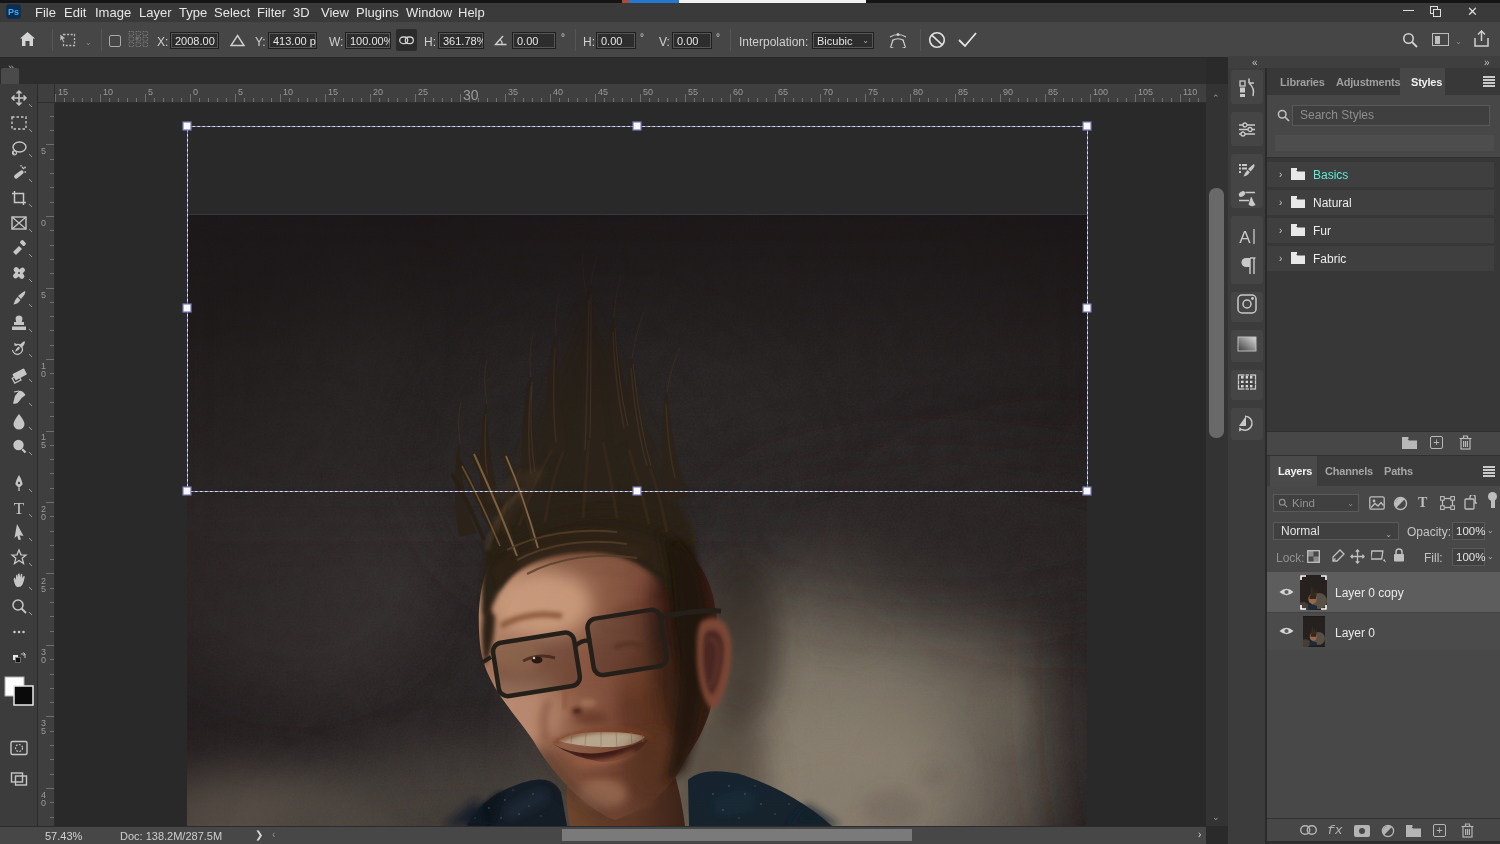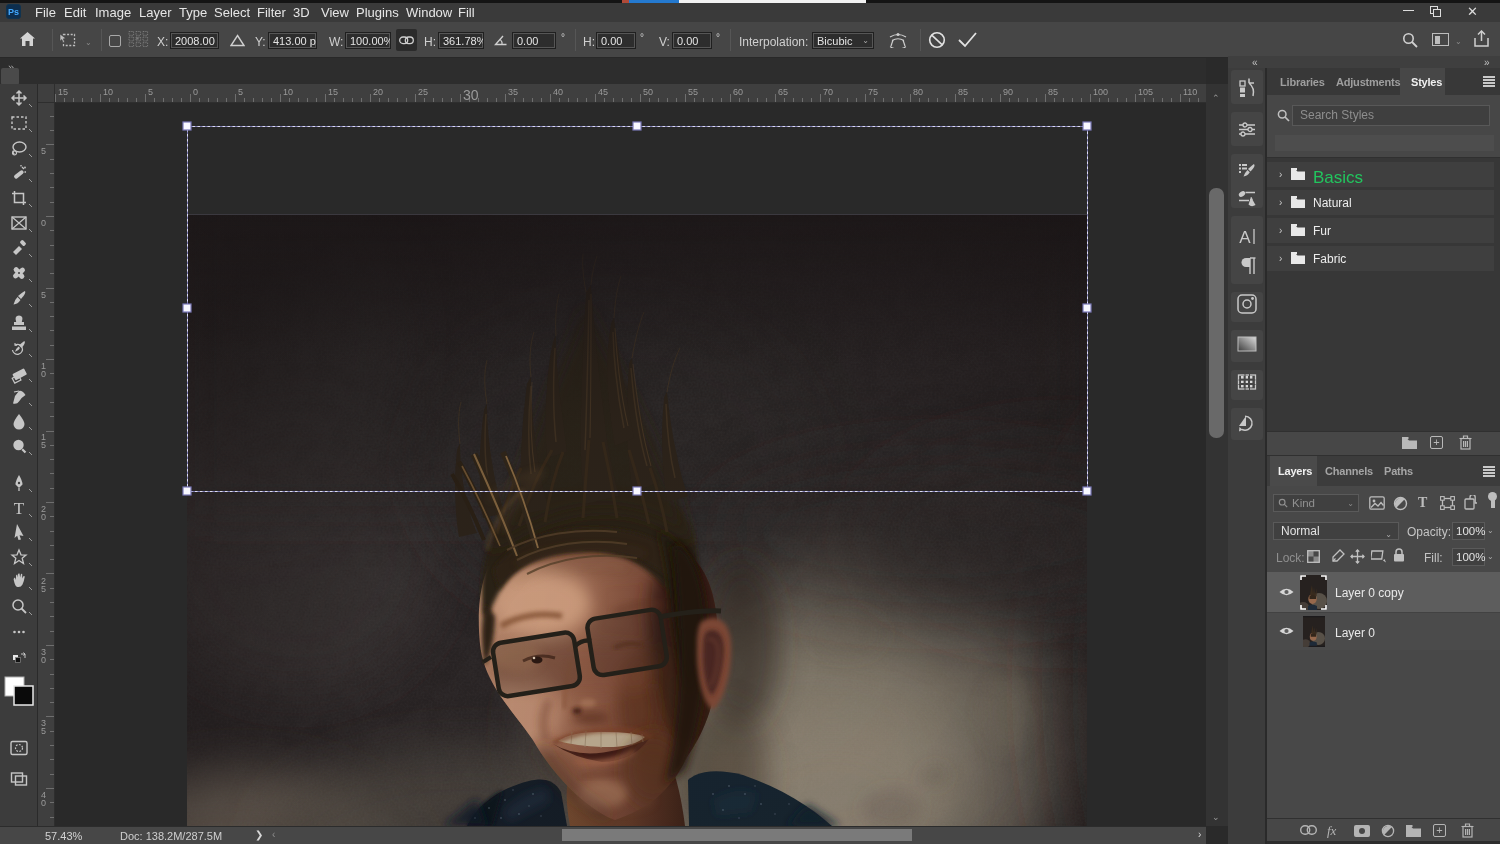--- a/index.html
+++ b/index.html
@@ -22,21 +22,21 @@
 <div class="abs" style="left:64px;top:5px;color:#e6e6e6;font-size:13px">Edit</div>
 <div class="abs" style="left:95px;top:5px;color:#e6e6e6;font-size:13px">Image</div>
 <div class="abs" style="left:139px;top:5px;color:#e6e6e6;font-size:13px">Layer</div>
 <div class="abs" style="left:179px;top:5px;color:#e6e6e6;font-size:13px">Type</div>
 <div class="abs" style="left:214px;top:5px;color:#e6e6e6;font-size:13px">Select</div>
 <div class="abs" style="left:257px;top:5px;color:#e6e6e6;font-size:13px">Filter</div>
 <div class="abs" style="left:293px;top:5px;color:#e6e6e6;font-size:13px">3D</div>
 <div class="abs" style="left:321px;top:5px;color:#e6e6e6;font-size:13px">View</div>
 <div class="abs" style="left:356px;top:5px;color:#e6e6e6;font-size:13px">Plugins</div>
 <div class="abs" style="left:406px;top:5px;color:#e6e6e6;font-size:13px">Window</div>
-<div class="abs" style="left:458px;top:5px;color:#e6e6e6;font-size:13px">Fill</div>
+<div class="abs" style="left:458px;top:5px;color:#e6e6e6;font-size:13px">Help</div>
 <div class="abs" style="left:1403px;top:10px;width:11px;height:1px;background:#ddd"></div>
 <div class="abs" style="left:1430px;top:6px;width:8px;height:8px;border:1px solid #ddd;"></div>
 <div class="abs" style="left:1433px;top:9px;width:8px;height:8px;border:1px solid #ddd;background:#3a3a3a"></div>
 <div class="abs" style="left:1467px;top:4px;color:#ddd;font-size:13px">✕</div>
 <div class="abs" style="left:0;top:22px;width:1500px;height:36px;background:#464646;border-bottom:1px solid #282828"></div>
 <svg class="abs" style="left:19px;top:31px" width="17" height="16" viewBox="0 0 17 16">
 <path d="M8.5 1 L16 7.5 L14 7.5 L14 15 L10.5 15 L10.5 10 L6.5 10 L6.5 15 L3 15 L3 7.5 L1 7.5 Z" fill="#d4d4d4"></path>
     </svg>
 <div class="abs sep" style="left:52px;top:29px;height:22px"></div>
 <svg class="abs" style="left:59px;top:33px" width="20" height="14" viewBox="0 0 20 14">
@@ -875,21 +875,21 @@
     </svg>
 <div class="abs" style="left:1292px;top:105px;width:198px;height:21px;background:#3f3f3f;border:1px solid #585858;color:#8e8e8e;font-size:12px;line-height:19px;padding-left:7px">Search Styles</div>
 <div class="abs" style="left:1275px;top:135px;width:219px;height:16px;background:#4d4d4d"></div>
 <div class="abs" style="left:1267px;top:158px;width:233px;height:273px;background:#373737"></div>
 <div class="abs" style="left:1267px;top:162px;width:227px;height:25px;background:#3f3f3f"></div>
 <div class="abs" style="left:1279px;top:169px;color:#c9c9c9;font-size:10px">›</div>
 <svg class="abs" style="left:1290px;top:167px" width="16" height="14" viewBox="0 0 16 14">
       <path d="M1 3 L1 13 L15 13 L15 4.5 L7.5 4.5 L6 3 Z" fill="#e8e8e8"></path>
       <rect x="1" y="1" width="6" height="2" fill="#e8e8e8"></rect>
     </svg>
-<div class="abs" style="left:1313px;top:168px;color:#22c55e;font-size:17px">Basics</div>
+<div class="abs" style="left:1313px;top:168px;color:#5eead4;font-size:12px">Basics</div>
 <div class="abs" style="left:1267px;top:190px;width:227px;height:25px;background:#3f3f3f"></div>
 <div class="abs" style="left:1279px;top:197px;color:#c9c9c9;font-size:10px">›</div>
 <svg class="abs" style="left:1290px;top:195px" width="16" height="14" viewBox="0 0 16 14">
       <path d="M1 3 L1 13 L15 13 L15 4.5 L7.5 4.5 L6 3 Z" fill="#e8e8e8"></path>
       <rect x="1" y="1" width="6" height="2" fill="#e8e8e8"></rect>
     </svg>
 <div class="abs" style="left:1313px;top:196px;color:#ededed;font-size:12px">Natural</div>
 <div class="abs" style="left:1267px;top:218px;width:227px;height:25px;background:#3f3f3f"></div>
 <div class="abs" style="left:1279px;top:225px;color:#c9c9c9;font-size:10px">›</div>
 <svg class="abs" style="left:1290px;top:223px" width="16" height="14" viewBox="0 0 16 14">
@@ -1021,21 +1021,21 @@
 </svg>
 <div class="abs" style="left:1335px;top:626px;color:#e8e8e8;font-size:12px">Layer 0</div>
 <div class="abs" style="left:1267px;top:818px;width:233px;height:23px;background:#474747;border-top:1px solid #303030"></div>
 <div class="abs" style="left:1267px;top:841px;width:233px;height:3px;background:#2d2d2d"></div>
 <svg class="abs" style="left:1300px;top:825px" width="17" height="10" viewBox="0 0 17 10">
       <g fill="none" stroke="#b4b4b4" stroke-width="1.4">
         <rect x="0.7" y="0.7" width="9" height="8.6" rx="4.3"></rect>
         <rect x="7.3" y="0.7" width="9" height="8.6" rx="4.3"></rect>
       </g>
     </svg>
-<div class="abs" style="left:1327px;top:823px;color:#b4b4b4;font-size:13px;font-style:italic;font-family:Liberation Serif, serif">fx</div>
+<div class="abs" style="left:1327px;top:823px;color:#b4b4b4;font-size:13px;font-style:italic;font-family:Liberation Mono, monospace">fx</div>
 <div class="abs" style="left:1354px;top:825px;width:16px;height:12px;background:#b4b4b4;border-radius:2px"></div>
 <div class="abs" style="left:1359px;top:828px;width:6px;height:6px;background:#474747;border-radius:50%"></div>
 <svg class="abs" style="left:1381px;top:824px" width="14" height="14" viewBox="0 0 15 15">
       <circle cx="7.5" cy="7.5" r="6" fill="none" stroke="#b4b4b4" stroke-width="1.4"></circle>
       <path d="M3.3 11.7 L11.7 3.3 A6 6 0 0 0 3.3 11.7" fill="#b4b4b4"></path>
     </svg>
 <svg class="abs" style="left:1405px;top:825px" width="17" height="13" viewBox="0 0 17 13">
       <path d="M1 2 L1 12 L16 12 L16 3.5 L8 3.5 L6.5 2 Z" fill="#b4b4b4"></path>
       <rect x="1" y="0" width="6.5" height="2" fill="#b4b4b4"></rect>
     </svg>

